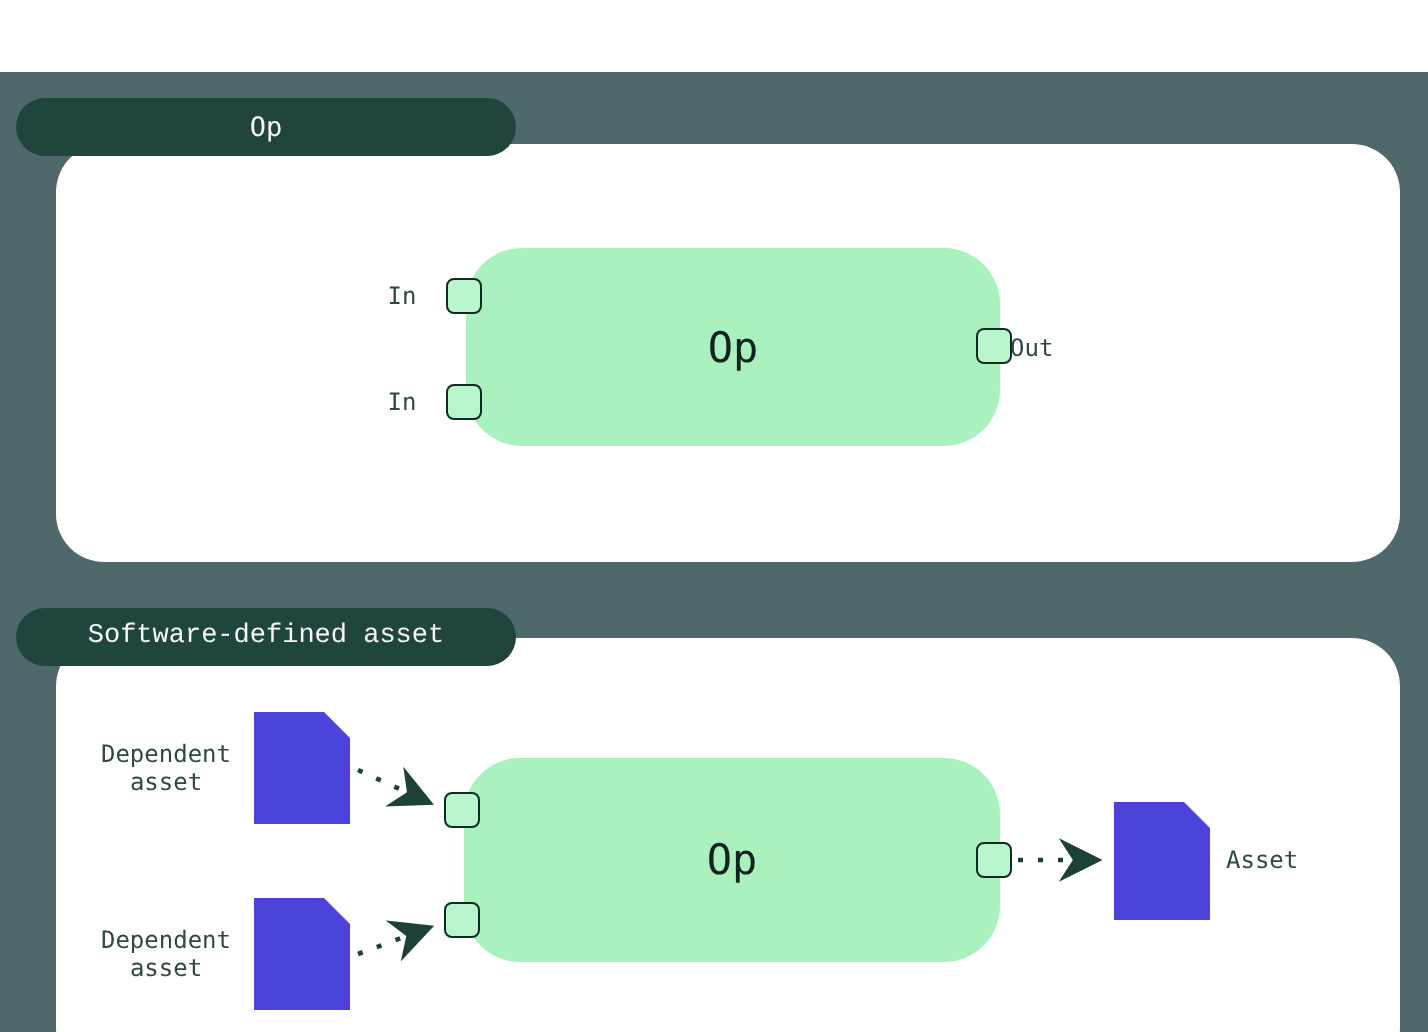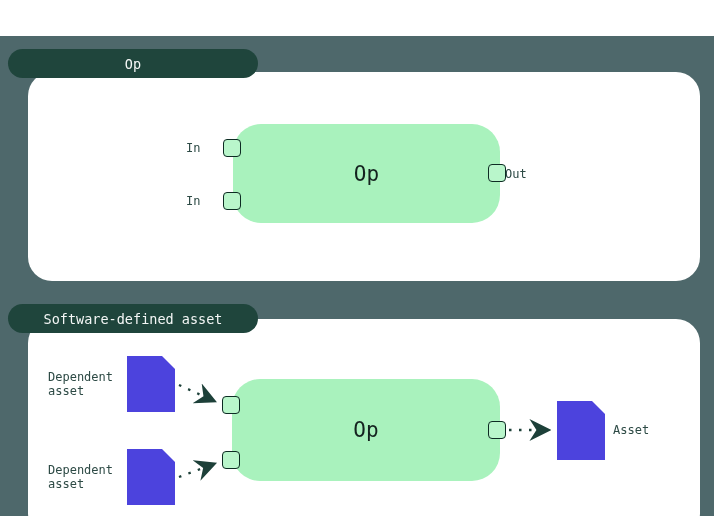--- a/index.html
+++ b/index.html
@@ -45,21 +45,21 @@
     border:1.7px solid var(--port-border,#0d2b23);
     border-radius:4px;
     z-index:3;
   }
   .io-label{
     position:absolute;
     color:var(--label-text,#2d4a45);
     font-size:12px;line-height:14px;
     z-index:2;
   }
-  .right-align{text-align:left;white-space:pre-line;}
+  .right-align{text-align:center;white-space:pre-line;}
   .doc{
     position:absolute;
     background:var(--doc-purple,#4c43dd);
     clip-path:polygon(0 0, calc(100% - 13px) 0, 100% 13px, 100% 100%, 0 100%);
     z-index:2;
   }
   .arrows{
     position:absolute;left:0;top:0;width:714px;height:516px;
     z-index:4;pointer-events:none;
   }
@@ -88,21 +88,21 @@
 
   <div class="io-label right-align" style="left:186px;top:105px;width:30px;">In</div>
   <div class="port" style="left:223px;top:103px;"></div>
 
   <div class="io-label right-align" style="left:186px;top:158px;width:30px;">In</div>
   <div class="port" style="left:223px;top:156px;"></div>
 
   <div class="port" style="left:488px;top:128px;"></div>
   <div class="io-label" style="left:505px;top:131px;">Out</div>
 
-  <div class="pill" style="top:268px;">
+  <div class="pill" style="top:268px;font-family:Liberation Mono, monospace;">
     <span>Software-defined asset</span>
   </div>
 
   <div class="card" style="top:283px;height:219px;"></div>
 
   <div class="io-label right-align" style="left:48px;top:334px;width:70px;">Dependent
 asset</div>
   <div class="doc" style="left:127px;top:320px;width:48px;height:56px;"></div>
 
   <div class="io-label right-align" style="left:48px;top:427px;width:70px;">Dependent

